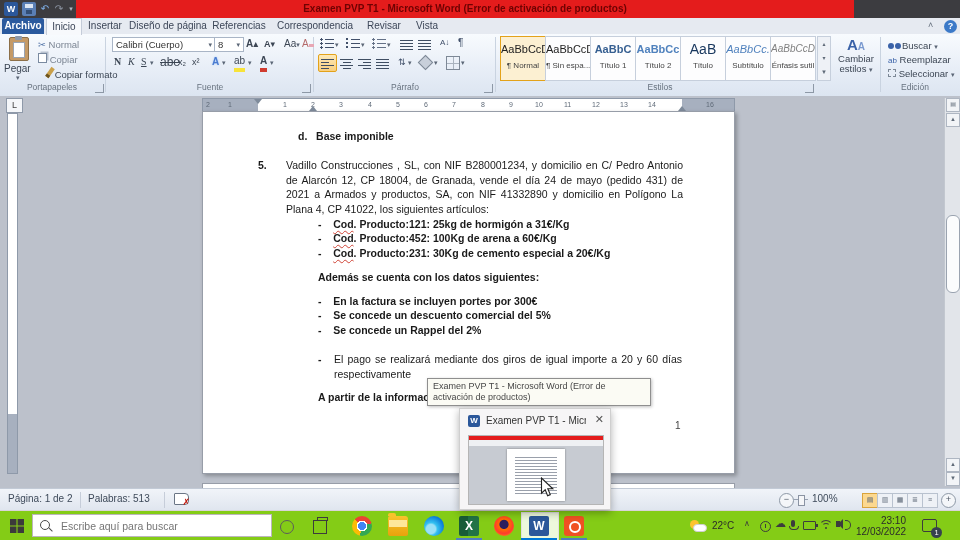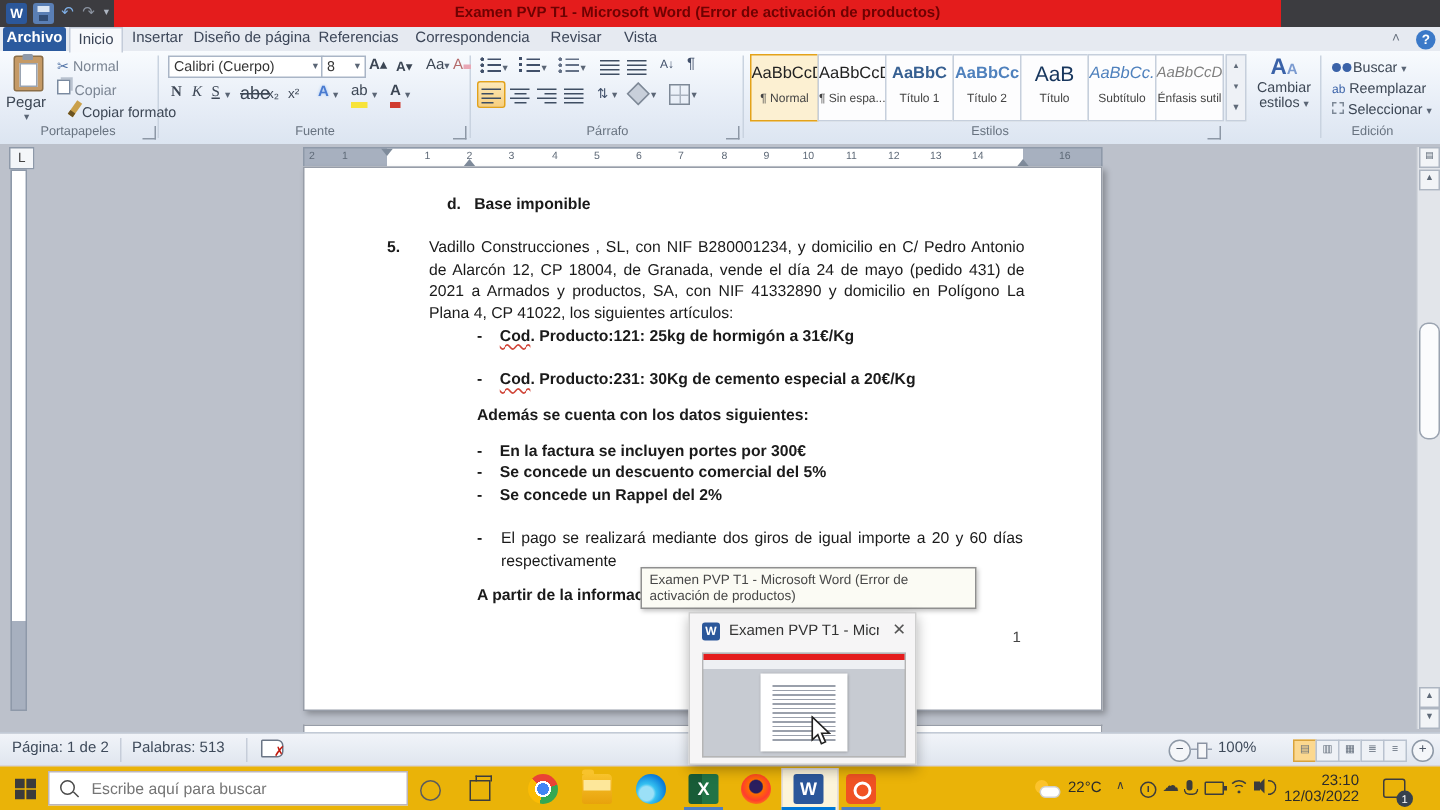--- a/index.html
+++ b/index.html
@@ -72,21 +72,21 @@
   .sbthumb{left:946px;top:119px;width:12px;height:76px;background:#fbfcfd;border:1px solid #9aa3b0;border-radius:6px}
 
   
   .sbar{left:0;top:488px;width:960px;height:22px;background:linear-gradient(#f1f4f9,#dfe5ee);border-top:1px solid #c2cad6;font-size:10px;color:#3e4a5a}
   .ssep{top:3px;width:1px;height:16px;background:#c6cdd9}
   .viewbtn{top:4px;width:14px;height:13px;border:1px solid #b9c2cf;background:#eef1f6;text-align:center;line-height:12px;font-size:7px;color:#5f6a78}
   .viewbtn.sel{background:#fcd88f;border-color:#d9a33c}
   .zoomdot{top:4px;width:13px;height:13px;border:1px solid #8d98a6;border-radius:50%;background:#f4f6f9;text-align:center;line-height:11px;font-size:9px;color:#4c5665}
 
   
-  .taskbar{left:0;top:510px;width:960px;height:30px;background:#eab308;border-top:1px solid #d9d4d8}
+  .taskbar{left:0;top:510px;width:960px;height:30px;background:#84cc16;border-top:1px solid #d9d4d8}
   .search{left:32px;top:3px;width:240px;height:23px;background:#fff;border:1px solid #bcb6bc;font-size:10.5px;color:#5f5f5f;padding:0 6px 0 28px;box-sizing:border-box;outline:none;font-family:inherit}
   .mag{left:40px;top:9px;width:8px;height:8px;border:1.4px solid #4a4a4a;border-radius:50%}
   .mag::after{content:"";position:absolute;left:7px;top:8px;width:5px;height:1.4px;background:#4a4a4a;transform:rotate(45deg)}
   .winlogo{left:10px;top:8px;width:14px;height:14px;background:conic-gradient(#3b3b3b 0 100%);clip-path:polygon(0 0,46% 0,46% 46%,0 46%);}
   .winlogo2{clip-path:polygon(54% 0,100% 0,100% 46%,54% 46%)}
   .winlogo3{clip-path:polygon(0 54%,46% 54%,46% 100%,0 100%)}
   .winlogo4{clip-path:polygon(54% 54%,100% 54%,100% 100%,54% 100%)}
   .appic{top:5px;width:20px;height:20px;border-radius:2px}
   .runline{top:27px;height:2px;background:#4f7fc0}
   .tile-active{left:521px;top:1px;width:36px;height:28px;background:rgba(255,255,255,.85);border:1px solid #e2dee2}
@@ -297,20 +297,21 @@
     <div class="abs vruler">
         <i></i>
       </div>
 
     <div class="abs page">
       <div class="abs doc" style="left:95px;top:17px"><span>d.</span>&nbsp;&nbsp;&nbsp;<span>Base imponible</span></div>
       <div class="abs doc" style="left:55px;top:46px">5.</div>
       <div class="abs docj" style="left:83px;top:46px;width:397px">Vadillo Construcciones , SL, con NIF B280001234, y domicilio en C/ Pedro Antonio de Alarcón 12, CP 18004, de Granada, vende el día 24 de mayo (pedido 431) de 2021 a Armados y productos, SA, con NIF 41332890 y domicilio en Polígono La Plana 4, CP 41022,  los siguientes artículos:</div>
 
       <div class="abs doc" style="left:115px;top:105px">-&nbsp;&nbsp;&nbsp;&nbsp;<span class="sqg">Cod</span><span>. Producto:121: 25kg de hormigón a 31€/Kg</span></div>
+      <div class="abs doc" style="left:115px;top:119px">-&nbsp;&nbsp;&nbsp;&nbsp;<span class="sqg">Cod</span><span>. Producto:452: 100Kg de arena a 60€/Kg</span></div>
       <div class="abs doc" style="left:115px;top:134px">-&nbsp;&nbsp;&nbsp;&nbsp;<span class="sqg">Cod</span><span>. Producto:231: 30Kg de cemento especial  a 20€/Kg</span></div>
 
       <div class="abs doc" style="left:115px;top:158px">Además se cuenta con los datos siguientes:</div>
 
       <div class="abs doc" style="left:115px;top:182px">-&nbsp;&nbsp;&nbsp;&nbsp;<span>En la factura se incluyen portes por 300€</span></div>
       <div class="abs doc" style="left:115px;top:196px">-&nbsp;&nbsp;&nbsp;&nbsp;<span>Se concede un descuento comercial del 5%</span></div>
       <div class="abs doc" style="left:115px;top:211px">-&nbsp;&nbsp;&nbsp;&nbsp;<span>Se concede un Rappel del 2%</span></div>
       <div class="abs doc" style="left:115px;top:240px">-</div>
       <div class="abs docj" style="left:131px;top:240px;width:348px">El pago se realizará mediante dos giros de igual importe a 20 y 60 días respectivamente</div>
 

